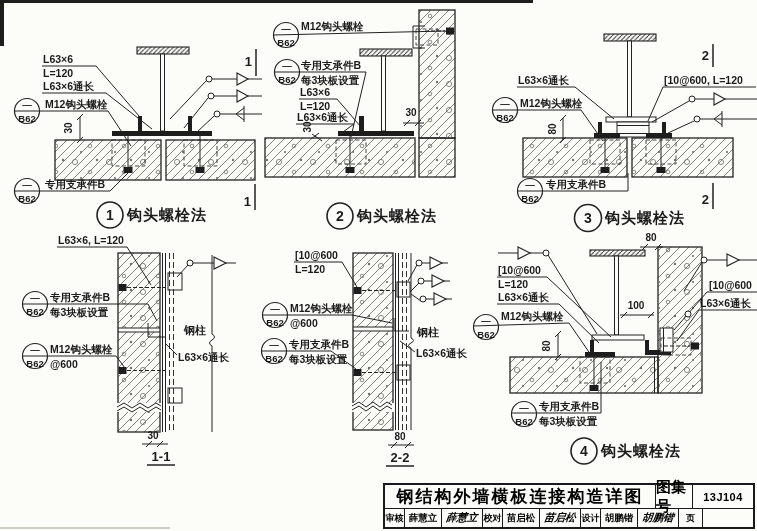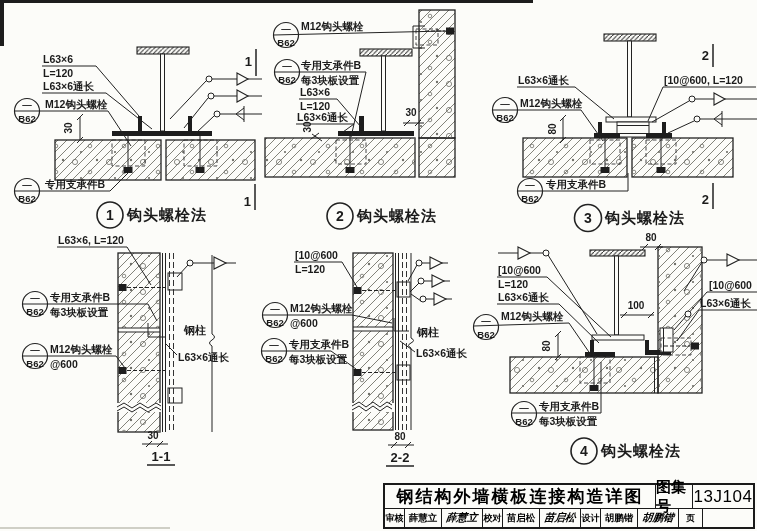--- a/index.html
+++ b/index.html
@@ -40,21 +40,21 @@
     position:absolute; left:383px; top:483px; width:372px; height:46px;
     border:2px solid #1a1a1a; background:#fcfcf9;
     display:flex; flex-direction:column; box-sizing:border-box;
   }
   .tb-top { flex:1.4; display:flex; border-bottom:1.2px solid #1a1a1a; min-height:0; }
   .tb-main-title { flex:1; display:flex; align-items:center; justify-content:center;
     font-size:17px; font-weight:700; letter-spacing:2px; border-right:1.2px solid #1a1a1a; white-space:nowrap; }
   .tb-atlas-label { width:36px; font-size:15px; font-weight:700; display:flex; align-items:center;
     justify-content:center; border-right:1.2px solid #1a1a1a; }
   .tb-atlas-no { width:60px; display:flex; align-items:center; justify-content:center;
-    font-size:17px; font-weight:400; letter-spacing:0.5px; }
+    font-size:11px; font-weight:700; letter-spacing:0.5px; }
   .tb-bottom { height:18px; display:flex; font-size:9.5px; font-weight:600; }
   .tb-bottom .c { display:flex; align-items:center; justify-content:center;
     border-right:1px solid #1a1a1a; white-space:nowrap; overflow:hidden; }
   .w-lab { width:19px; font-size:9px; }
   .w-name { width:36px; }
   .w-sig { width:40px; }
   .w-page { width:23px; font-size:9px; }
   .w-pageno { flex:1; border-right:none !important; font-size:12px; font-weight:700;margin-top:38px; }
   .sig { font-style:italic; font-weight:700; transform:skewX(-7deg); font-size:10.5px; }
 </style>

